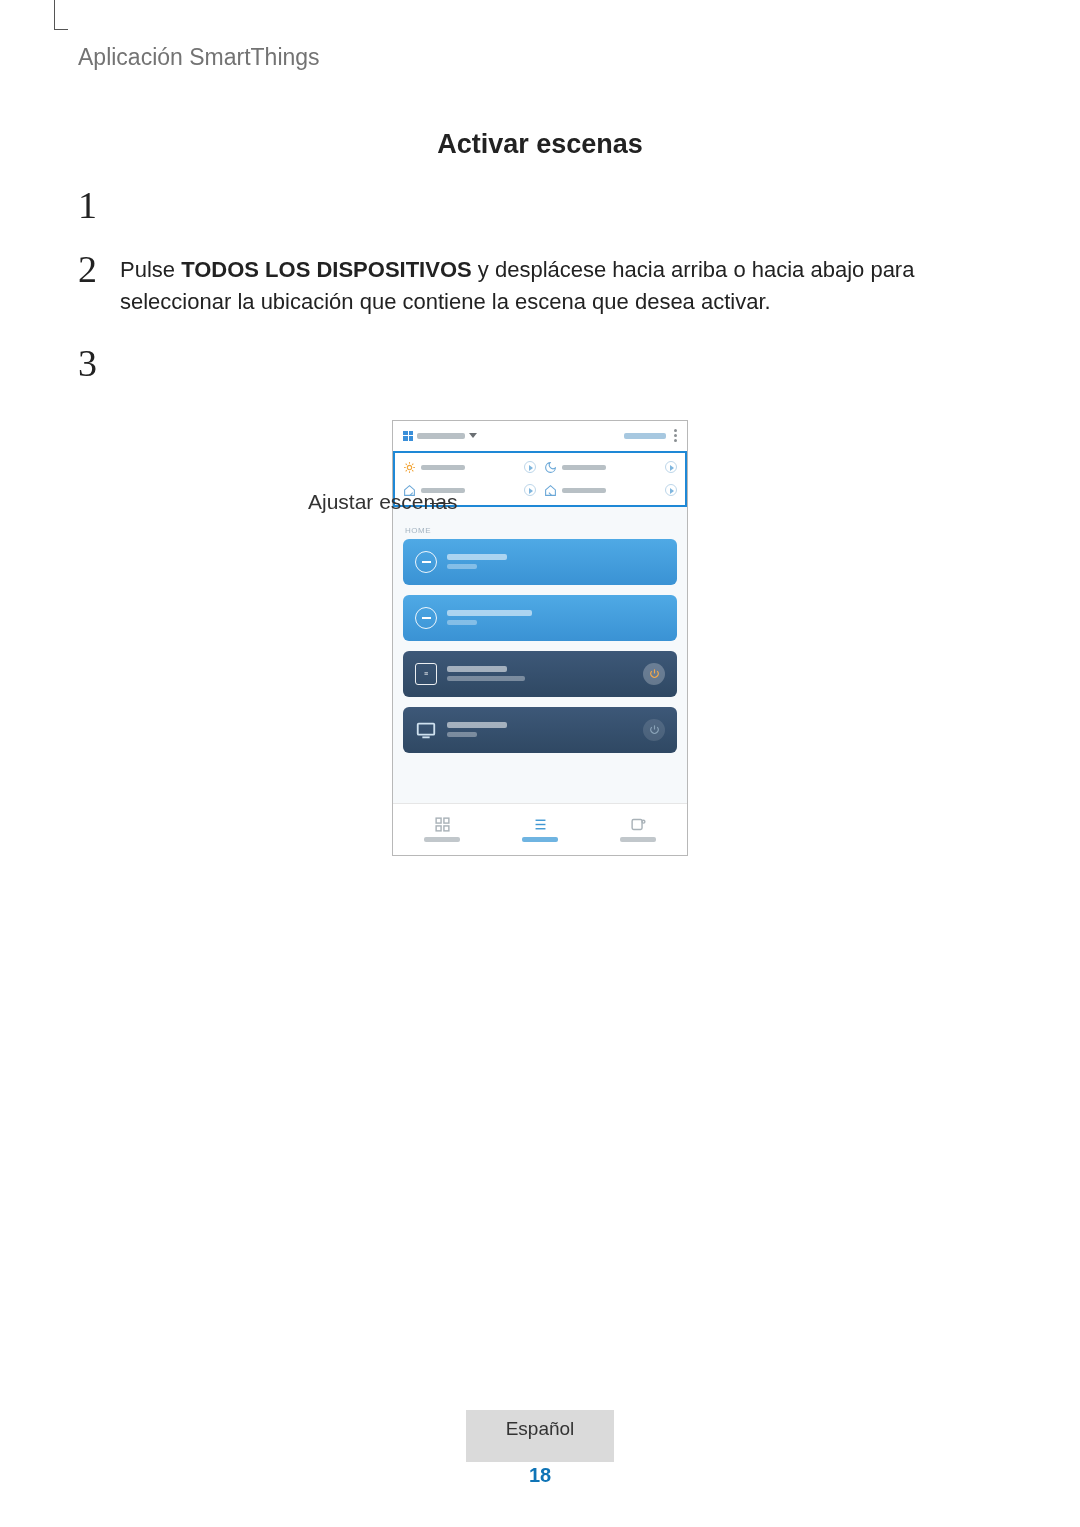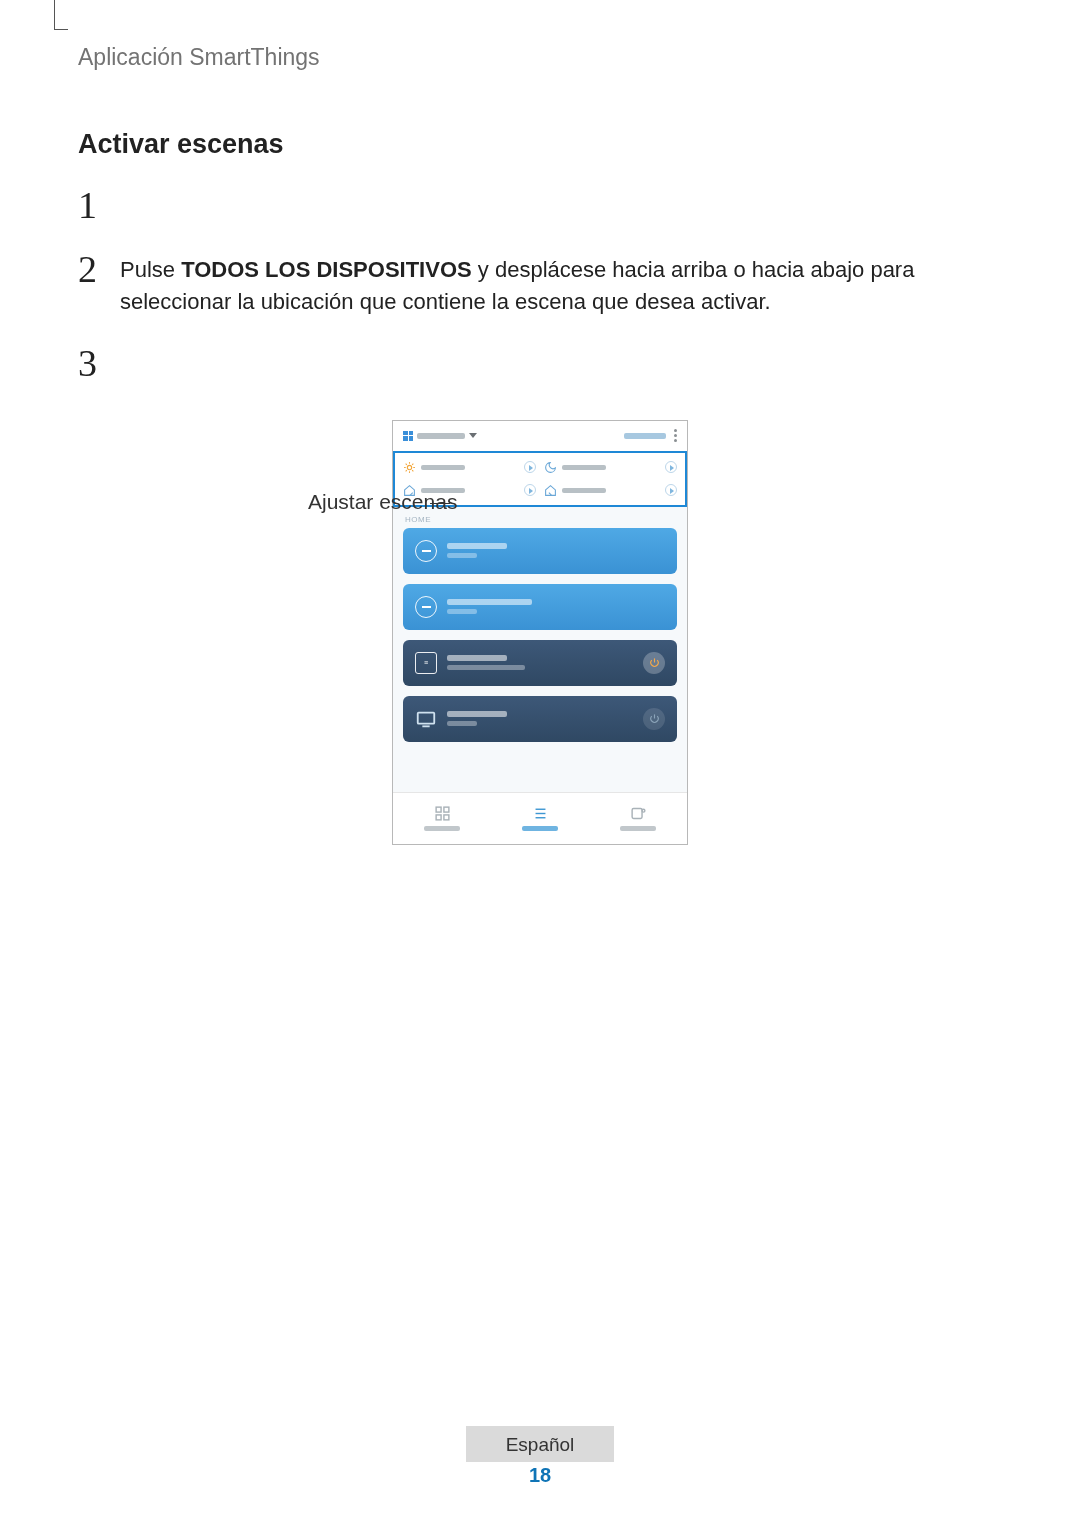--- a/index.html
+++ b/index.html
@@ -26,20 +26,21 @@
   .header-title {
     font-size: 23px;
     color: #737373;
     margin-bottom: 58px;
   }
   .section-title {
     font-size: 27px;
     font-weight: bold;
     color: #222;
     margin-bottom: 26px;
+    text-align: center;
   }
   .step {
     display: flex;
     align-items: flex-start;
     margin-bottom: 26px;
   }
   .step-num {
     font-size: 38px;
     font-weight: 400;
     color: #222;
@@ -162,21 +163,21 @@
   }
   .ic { width: 13px; height: 13px; display:inline-block; }
   .ic-sun { color:#f2a63b; }
   .ic-moon { color:#6aa7d7; }
   .ic-house1 { color:#6aa7d7; }
   .ic-house2 { color:#6aa7d7; }
 
   .section-label {
     font-size: 8px;
     color: #a5b5c2;
-    padding: 8px 12px 4px 12px;
+    padding: 19px 12px 4px 12px;
     letter-spacing: 0.5px;
   }
   .card-list { padding: 0 10px 10px 10px; display:flex; flex-direction:column; gap:10px; }
   .card {
     border-radius: 6px;
     padding: 12px 12px;
     display: flex;
     align-items: center;
     gap: 10px;
     min-height: 46px;
@@ -238,21 +239,21 @@
   
   .footer {
     position: absolute;
     bottom: 40px;
     left: 0; right: 0;
     text-align: center;
   }
   .lang-box {
     display: inline-block;
     background: #dadada;
-    padding: 8px 40px 6px 40px;
+    padding: 8px 40px 22px 40px;
     font-size: 19px;
     color: #333;
   }
   .page-num {
     margin-top: 2px;
     font-size: 20px;
     font-weight: bold;
     color: #0f74b6;
   }
 </style>

